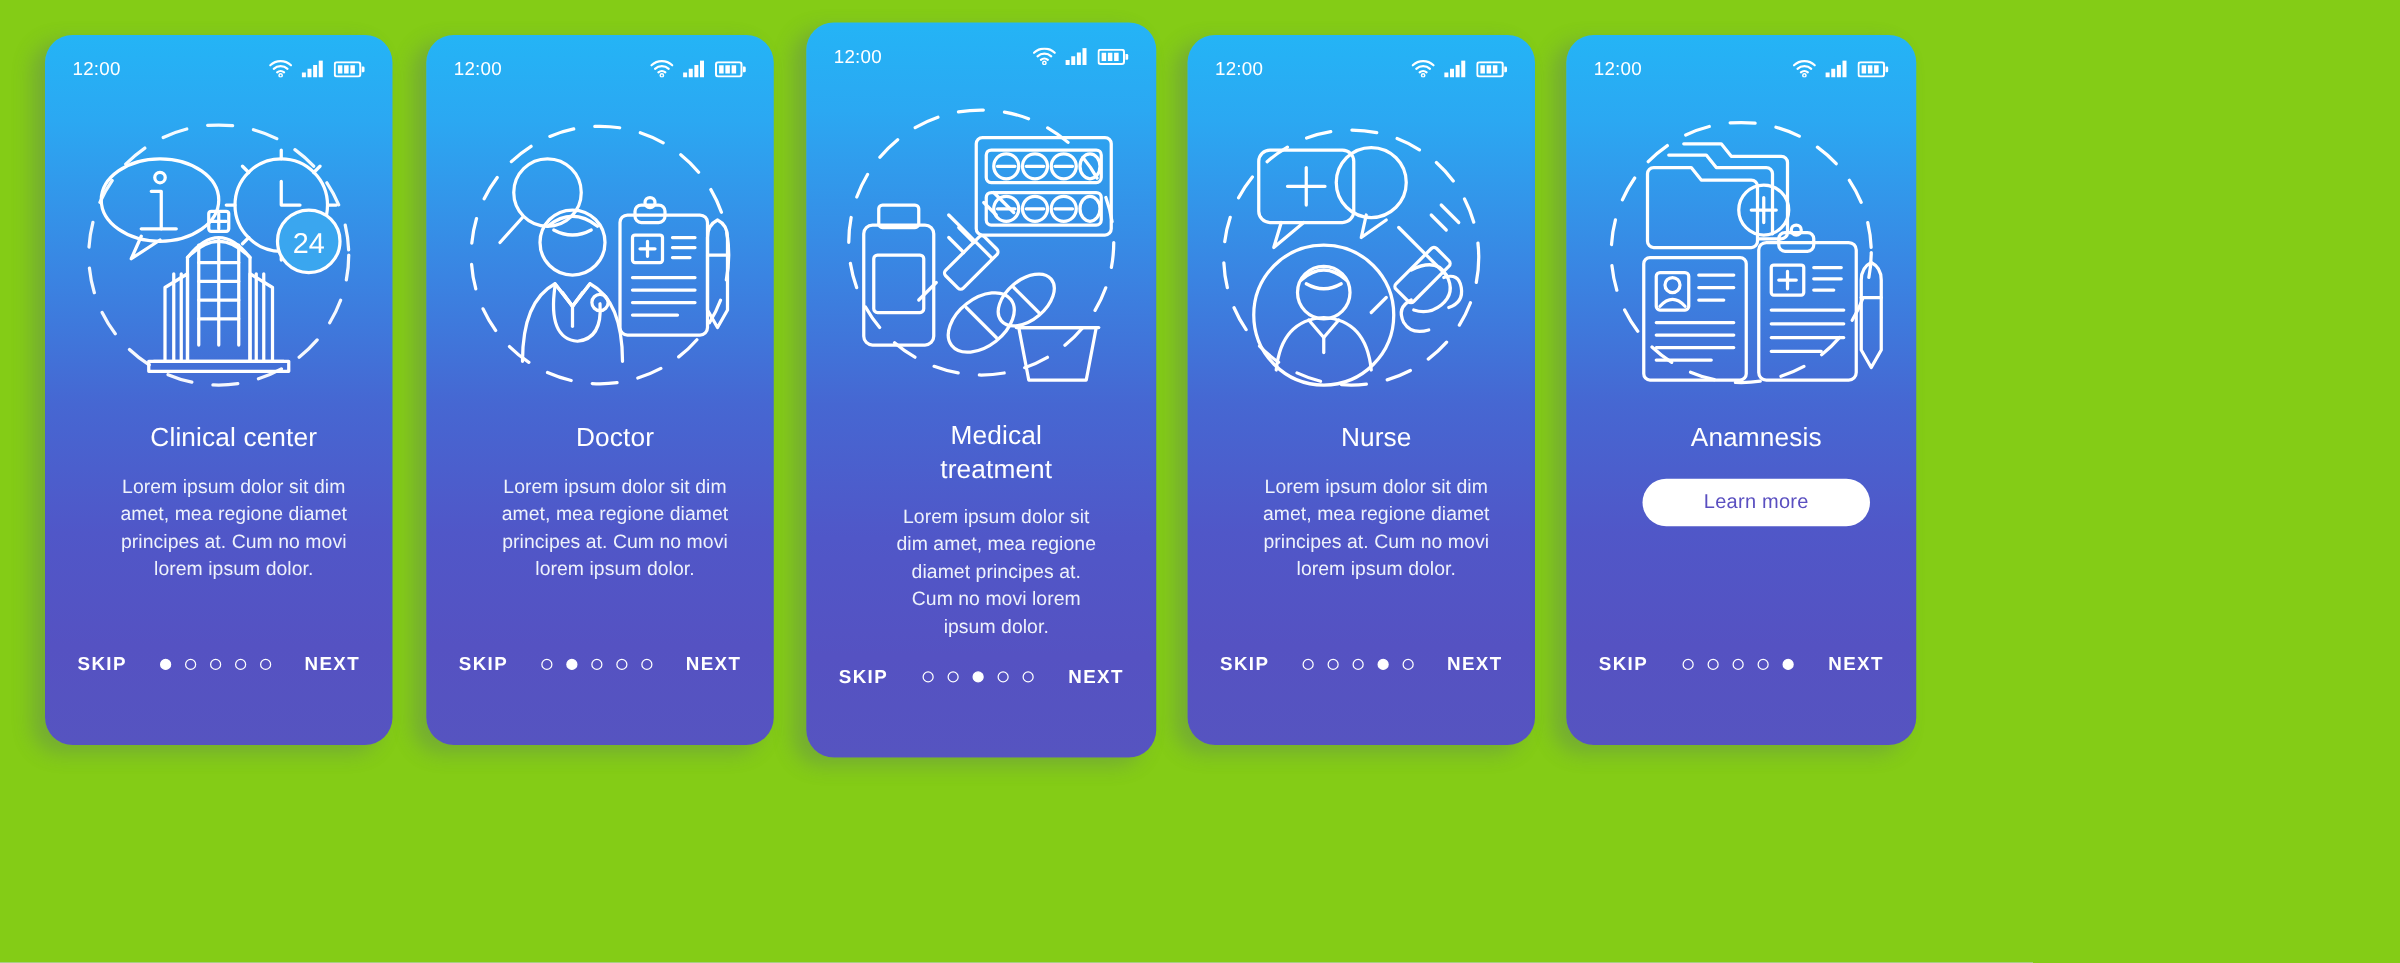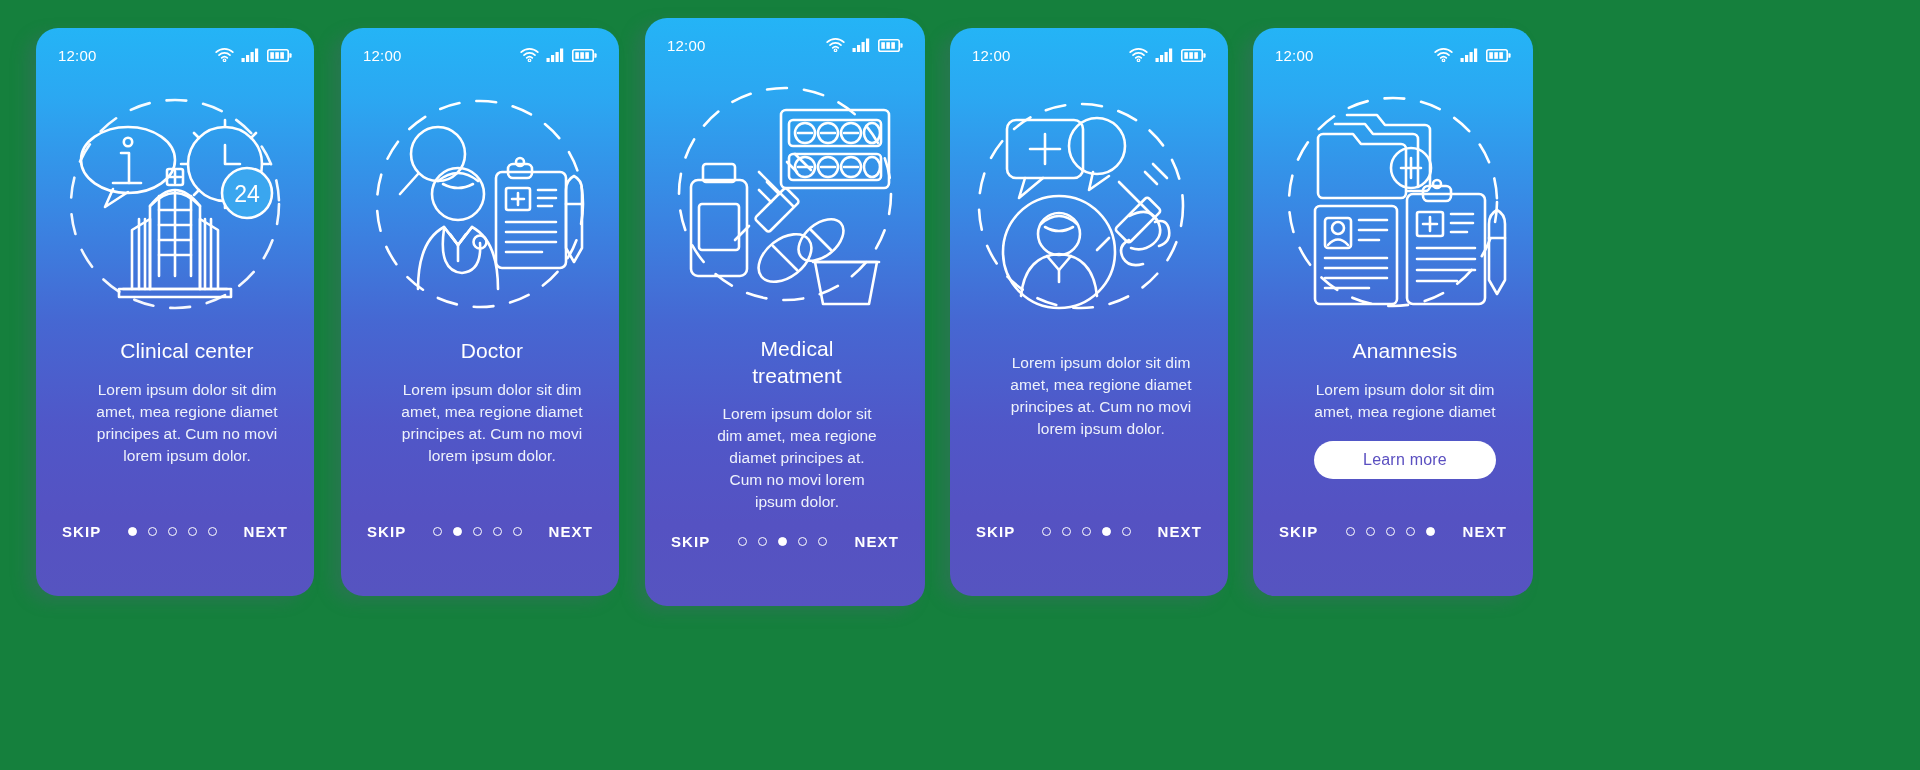--- a/index.html
+++ b/index.html
@@ -5,21 +5,21 @@
   * { box-sizing: border-box; margin: 0; padding: 0; }
   html, body {
     width: 1920px; height: 770px;
     background: #c3d3dc;
     font-family: "Liberation Sans", sans-serif;
     overflow: hidden;
   }
   .stage {
     position: relative;
     width: 1920px; height: 770px;
-    background: #15803d;
+    background: #84cc16;
   }
   .card {
     position: absolute;
     border-radius: 22px;
     overflow: hidden;
     background: linear-gradient(180deg,
         #24b4f6 0%,
         #2ba8f2 12%,
         #3a84e2 34%,
         #4667d2 52%,
@@ -424,20 +424,21 @@
           <path d="M160 156 q-12 6 -6 18 q6 10 20 6"></path>
           <path d="M150 98 l38 38"></path>
           <rect x="146" y="126" width="46" height="20" rx="3" transform="rotate(-45 169 136)"></rect>
           <path d="M140 154 l-12 12"></path>
           <path d="M176 88 l12 12 M184 80 l14 14"></path>
         </g>
       </svg>
     </div>
 
     <div class="texts">
+      <div class="card-title">Nurse</div>
       <div class="card-desc">Lorem ipsum dolor sit dim amet, mea regione diamet principes at. Cum no movi lorem ipsum dolor.</div>
     </div>
 
     <div class="nav" style="bottom:52px;">
       <button class="nav-btn">SKIP</button>
       <div class="dots">
         <button class="dot"></button>
         <button class="dot"></button>
         <button class="dot"></button>
         <button class="dot on"></button>
@@ -500,21 +501,20 @@
           <path d="M146 166 h58 M146 177 h58 M146 188 h58 M146 199 h40"></path>
 
           <path d="M226 128 q8 4 8 14 v56 l-8 14 l-8 -14 v-56 q0 -10 8 -14z"></path>
           <path d="M218 156 h16"></path>
         </g>
       </svg>
     </div>
 
     <div class="texts">
       <div class="card-title">Anamnesis</div>
-      <div class="card-desc">Lorem ipsum dolor sit dim amet, mea regione diamet</div>
       <button class="learn-more">Learn more</button>
     </div>
 
     <div class="nav" style="bottom:52px;">
       <button class="nav-btn">SKIP</button>
       <div class="dots">
         <button class="dot"></button>
         <button class="dot"></button>
         <button class="dot"></button>
         <button class="dot"></button>

